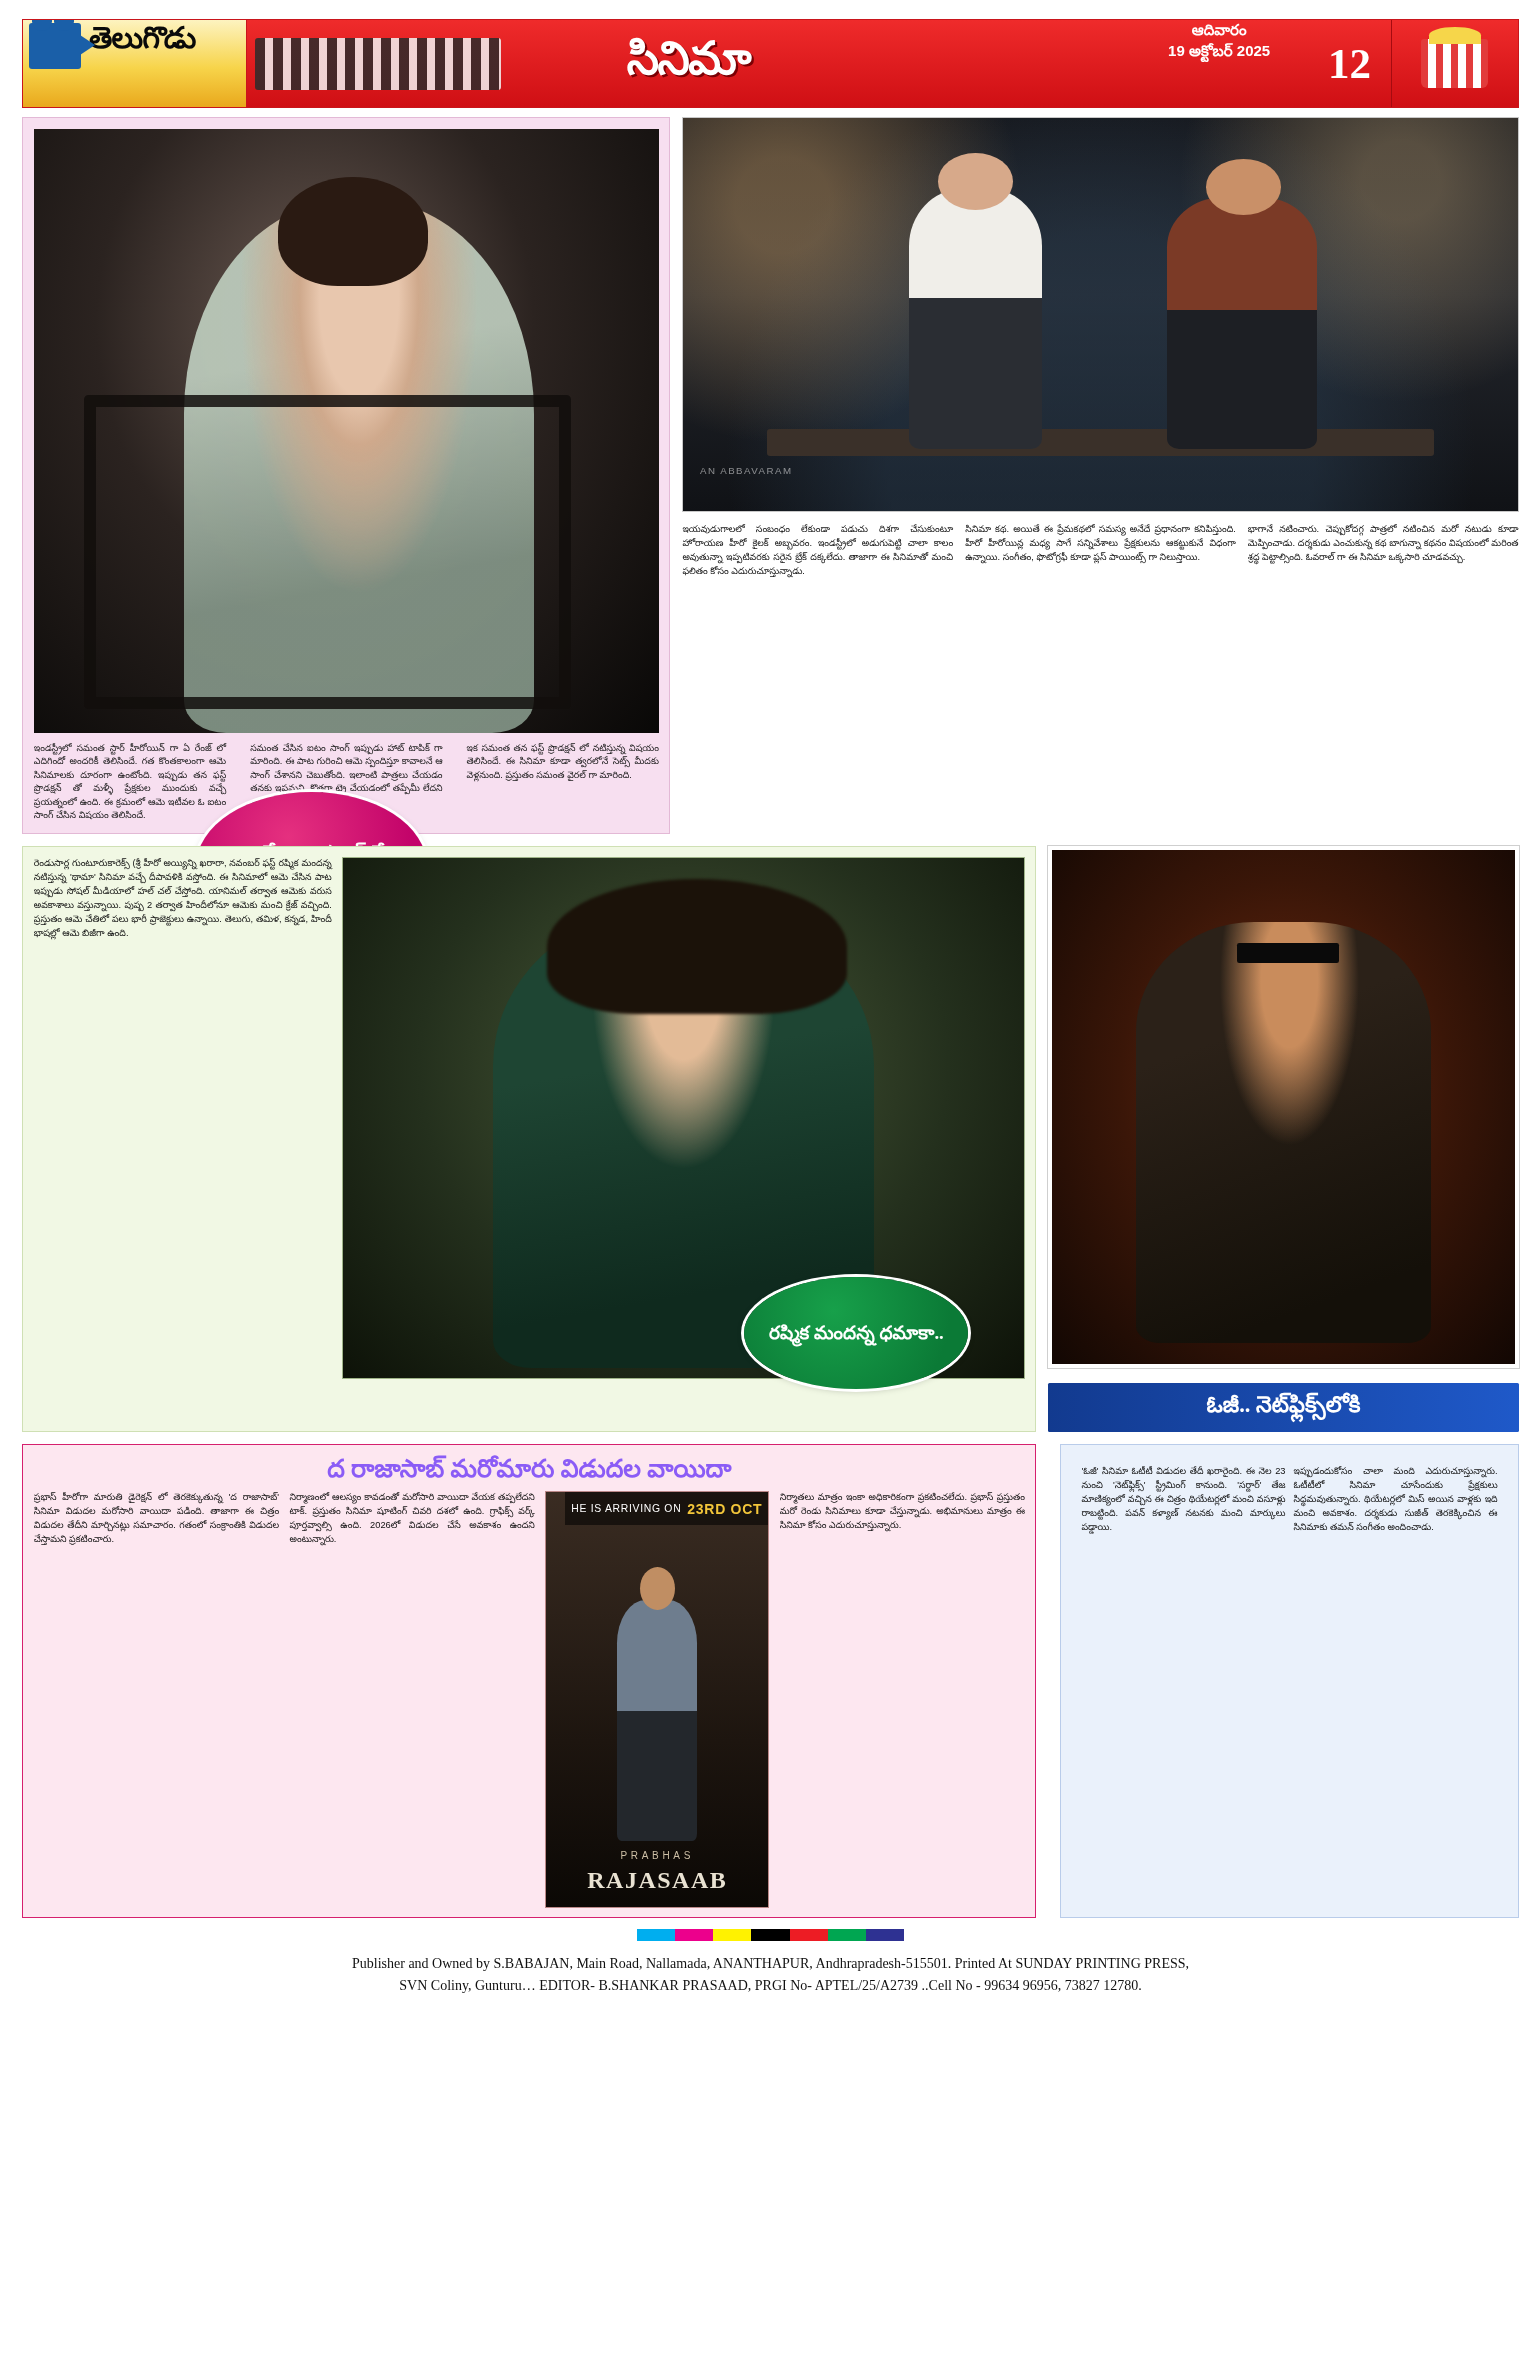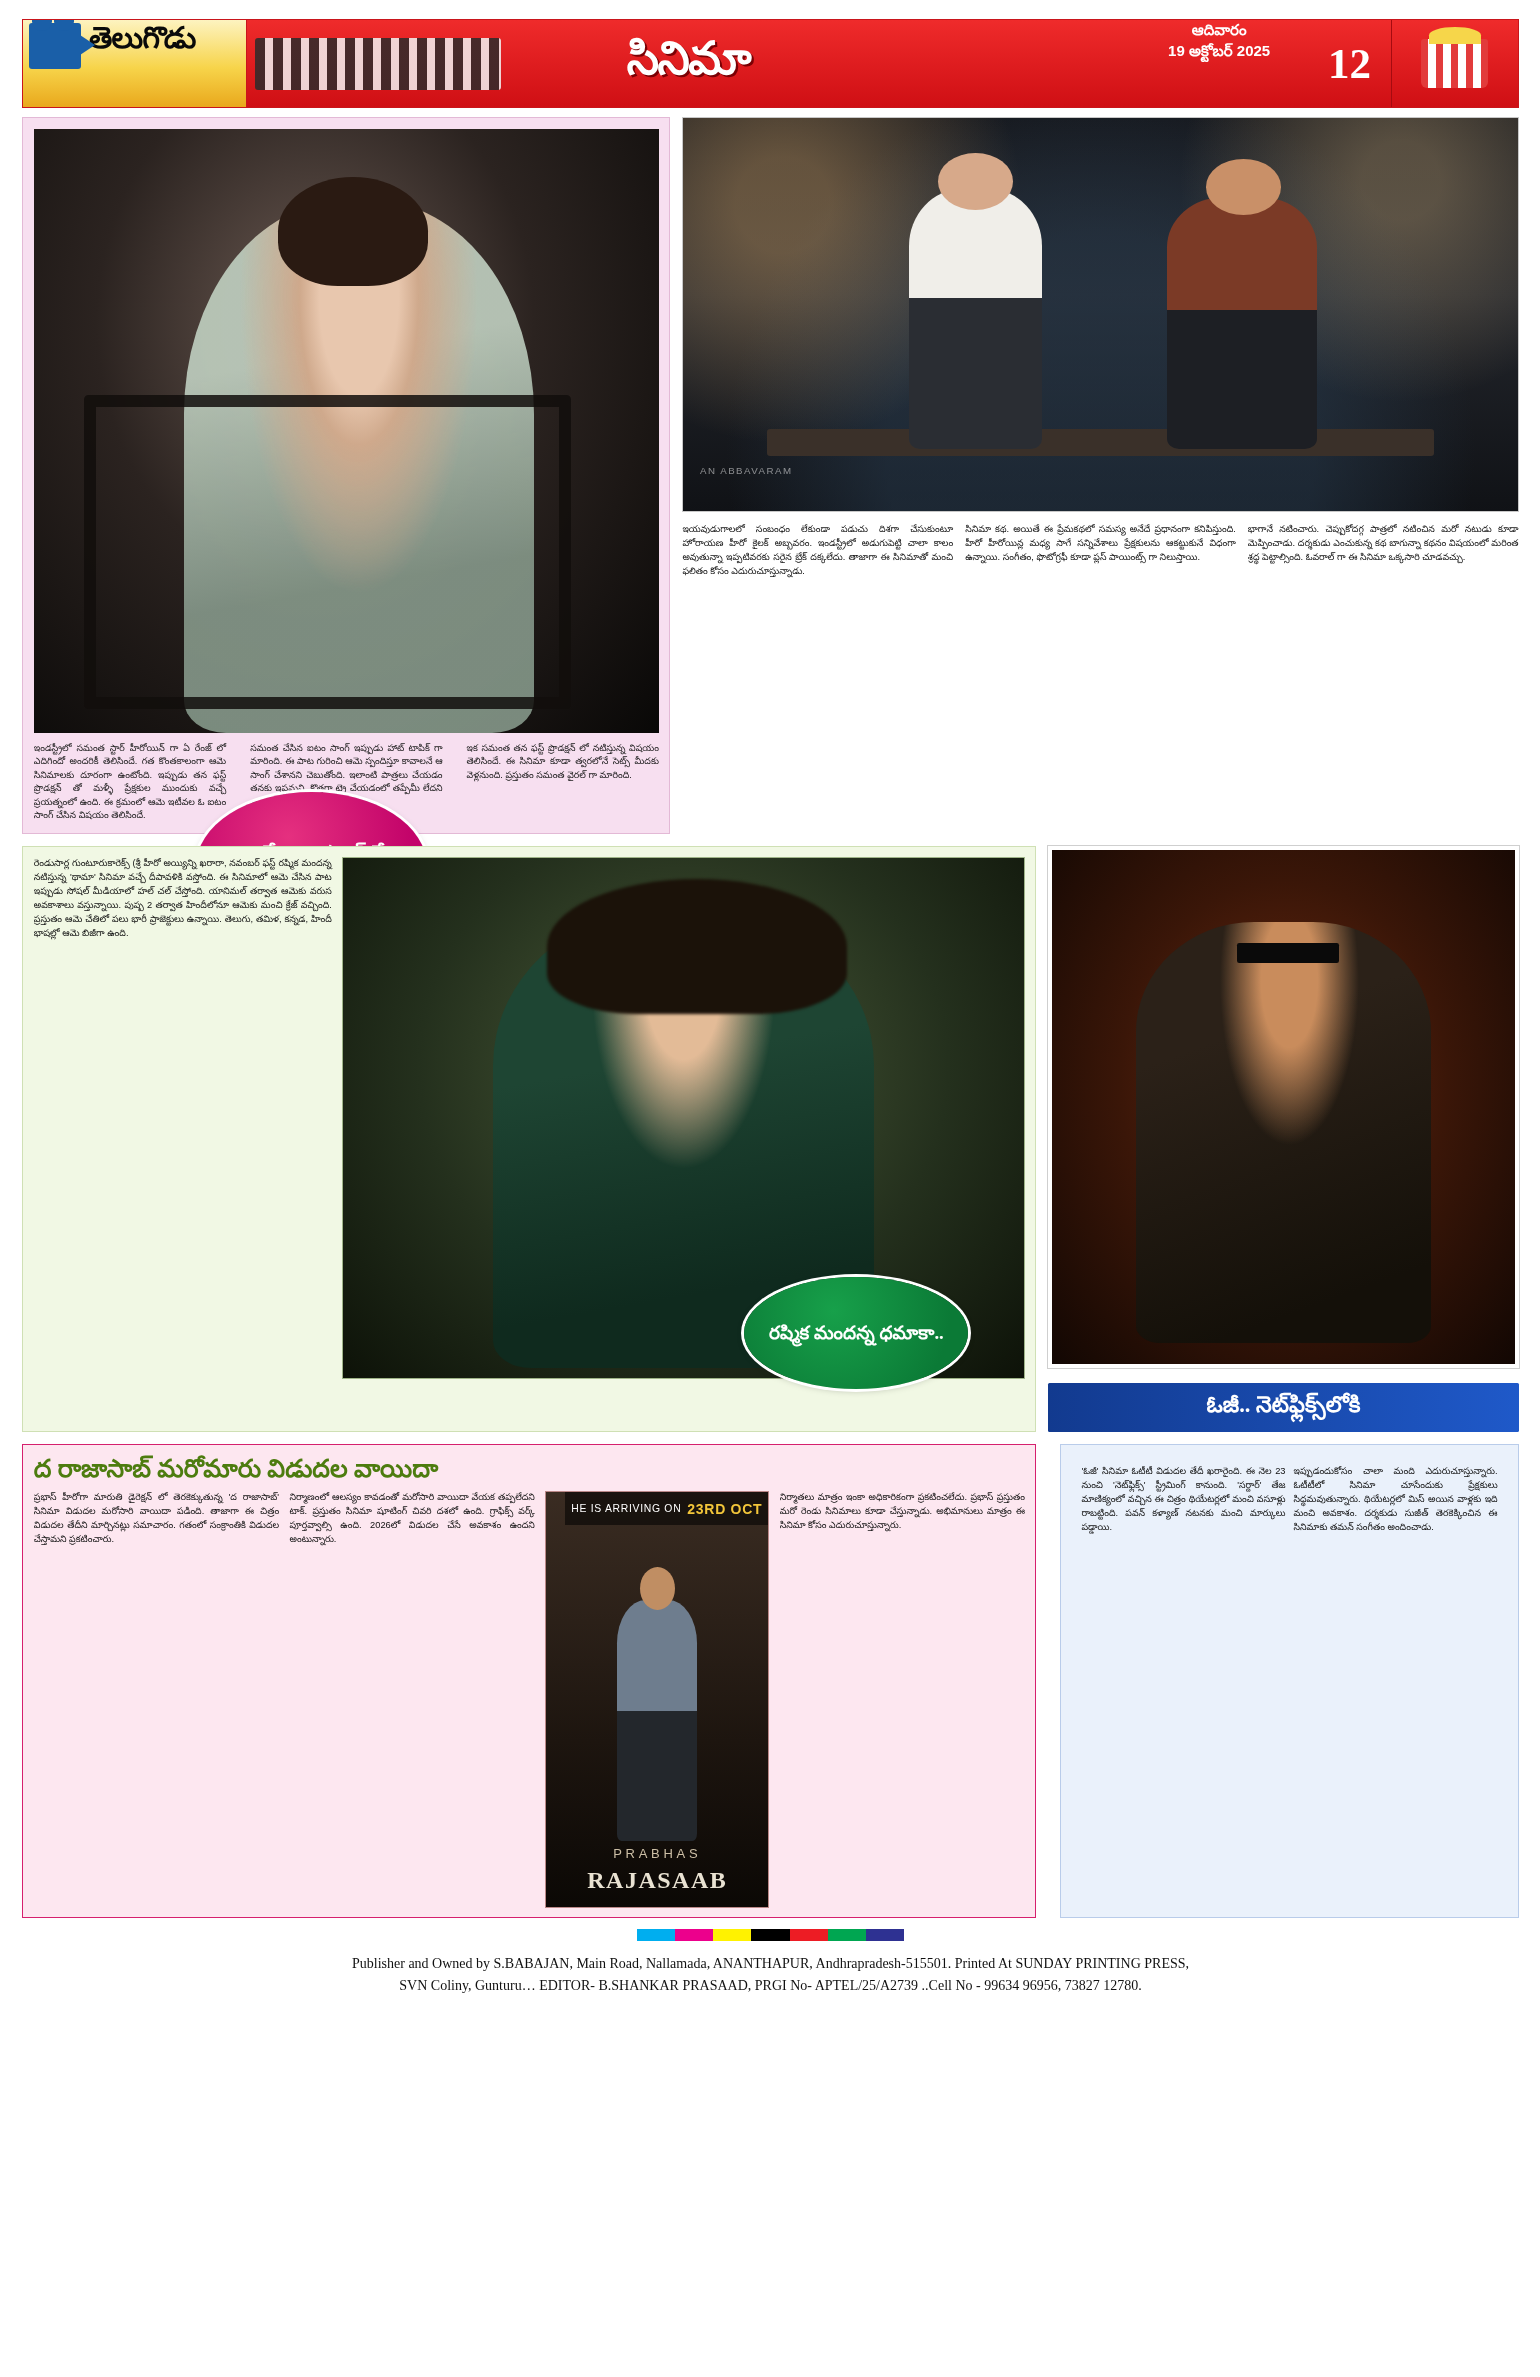--- a/index.html
+++ b/index.html
@@ -303,21 +303,21 @@
   .bottom-section{
     display:flex; gap:12px; margin-top:12px;
   }
   .bottom-left{
     width: 1014px;
     background:#fde7f0;
     border:1.5px solid #d6206e;
     padding:9px 10.4px;
   }
   .bl-head{
-    text-align:left; color:#4d7c0f; font-weight:bold;
+    text-align:center; color:#8b5cf6; font-weight:bold;
     font-size:25px; font-family:"Liberation Serif",serif;
     margin-bottom:7.5px; line-height:1.2;
   }
   .bl-body{ display:flex; gap:10.4px; }
   .bl-col{ flex:1; font-size:9.3px; line-height:1.5; text-align:justify; }
   .poster{
     width: 224px; flex:0 0 224px; height: 417px;
     background: linear-gradient(180deg,#3a2c22 0%, #1d150f 60%, #0b0805 100%);
     position:relative; overflow:hidden; border:0.7px solid #b88;
   }
@@ -338,21 +338,21 @@
     content:""; position:absolute; left:28%; top:-14%; width:44%; height:18%;
     background:#c08e63; border-radius:50%;
   }
   .poster-title{
     position:absolute; bottom:13.4px; left:0; right:0; text-align:center;
     color:#e9e2d2; font-size:24px; font-weight:bold;
     font-family:"Liberation Serif",serif; letter-spacing:1.5px;
   }
   .poster-sub{
     position:absolute; bottom:46px; left:0; right:0; text-align:center;
-    color:#cdbfa6; font-size:13px; letter-spacing:3.7px;
+    color:#cdbfa6; font-size:10px; letter-spacing:3.7px;
   }
   .bottom-right{
     flex:1;
     background:#eaf1fb;
     border:0.7px solid #b9ccea;
     padding:20px;
     display:flex; gap:8px;
     font-size:9.3px; line-height:1.5; text-align:justify;margin-left:12px;
   }
   .bottom-right .col{flex:1;}

